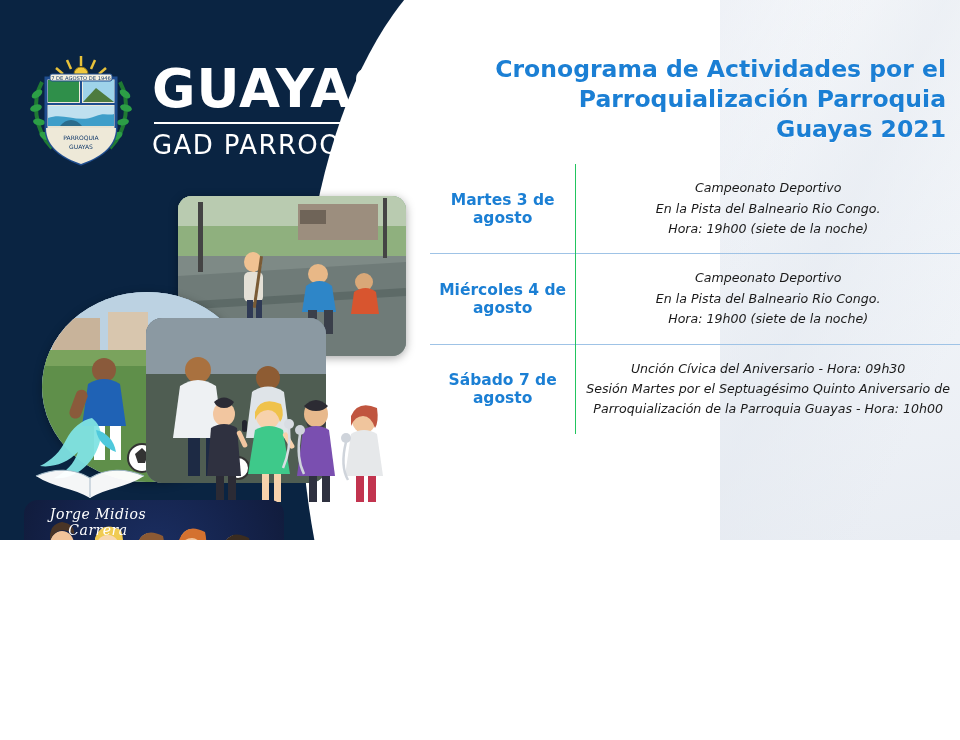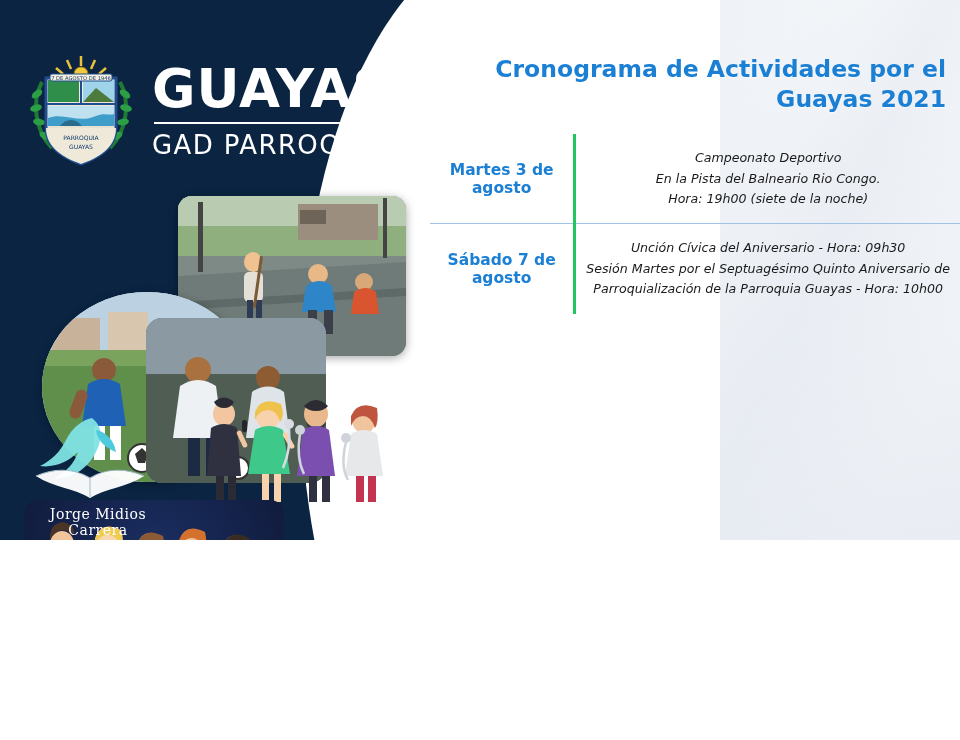--- a/index.html
+++ b/index.html
@@ -126,20 +126,21 @@
 
   
   .signature {
     position: absolute;
     left: 18px; bottom: 10px;
     width: 160px; height: 120px;
     z-index: 6;
   }
   .sig-name {
     font-family: "DejaVu Serif", serif;
+    font-style: italic;
     font-size: 14px;
     color: #ffffff;
     text-align: center;
     letter-spacing: 0.5px;
     margin-top: -4px;
   }
 
   
   .content {
     position: absolute;
@@ -166,21 +167,21 @@
   }
   .schedule tr { border-bottom: 1px solid #9fc3e6; }
   .schedule tr:last-child { border-bottom: none; }
   .day-cell {
     width: 182px;
     color: #1b7fd4;
     font-weight: bold;
     font-size: 15.5px;
     text-align: center;
     padding: 16px 4px;
-    border-right: 3px solid #22c55e;
+    border-right: 1px solid #22c55e;
     font-family: "DejaVu Sans", sans-serif;
     vertical-align: middle;
   }
   .detail-cell {
     color: #1a1a1a;
     font-size: 12.6px;
     line-height: 1.62;
     text-align: center;
     padding: 14px 10px;
     font-family: "DejaVu Sans", sans-serif;
@@ -445,27 +446,36 @@
       <path d="M72 68 L72 88" stroke="#cfd8e0" stroke-width="2"></path>
       <path d="M18 66 C36 58 56 58 72 68" stroke="#9fb6c4" stroke-width="1.2" fill="none"></path>
       <path d="M126 66 C108 58 88 58 72 68" stroke="#9fb6c4" stroke-width="1.2" fill="none"></path>
     </svg>
     <div class="sig-name">Jorge Midios Carrera</div>
   </div>
 
   <div class="content">
     <div class="title">
       <div>Cronograma de Actividades por el</div>
+      <div>Parroquialización Parroquia</div>
       <div>Guayas 2021</div>
     </div>
 
     <table class="schedule">
       <tbody id="schedule-body">
           <tr>
             <td class="day-cell">Martes 3 de agosto</td>
+            <td class="detail-cell">
+              <div>Campeonato Deportivo</div>
+              <div>En la Pista del Balneario Rio Congo.</div>
+              <div>Hora: 19h00 (siete de la noche)</div>
+            </td>
+          </tr>
+          <tr>
+            <td class="day-cell">Miércoles 4 de agosto</td>
             <td class="detail-cell">
               <div>Campeonato Deportivo</div>
               <div>En la Pista del Balneario Rio Congo.</div>
               <div>Hora: 19h00 (siete de la noche)</div>
             </td>
           </tr>
           <tr>
             <td class="day-cell">Sábado 7 de agosto</td>
             <td class="detail-cell">
               <div>Unción Cívica del Aniversario - Hora: 09h30</div>

